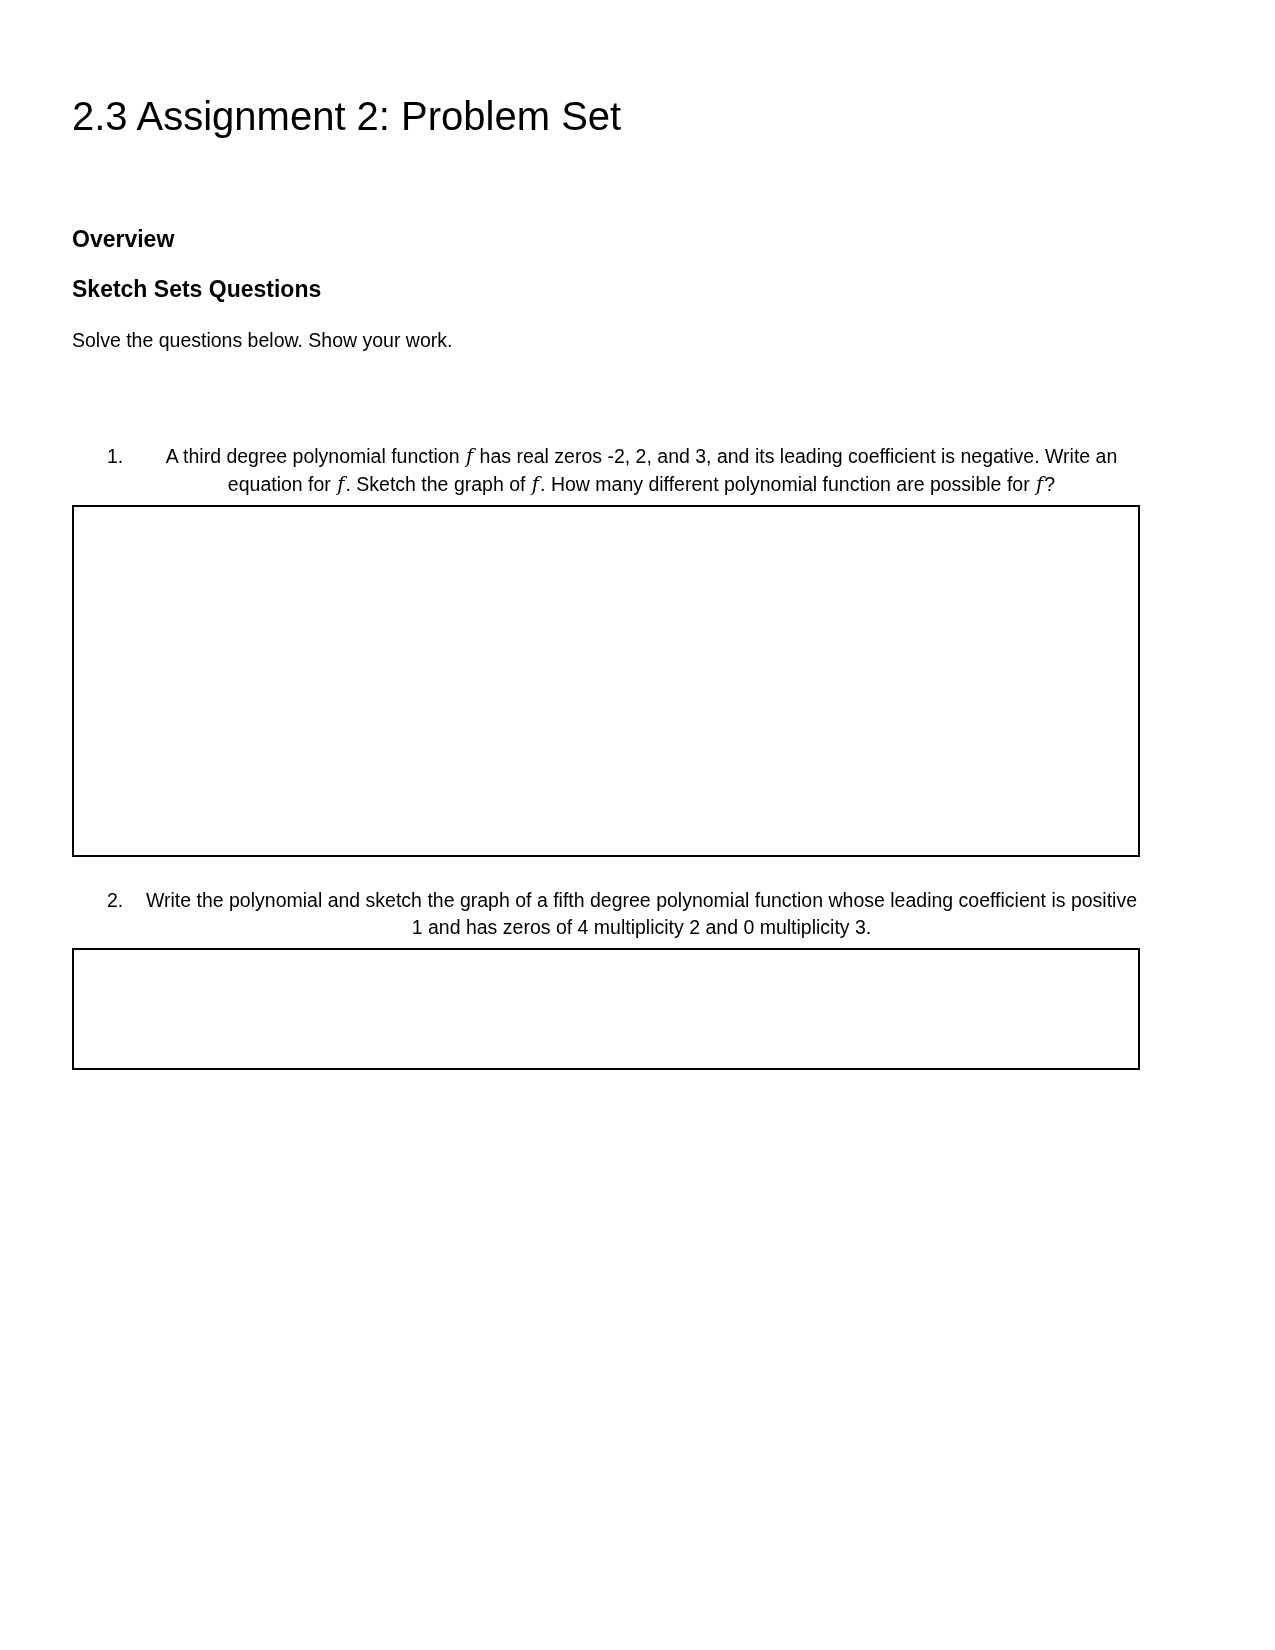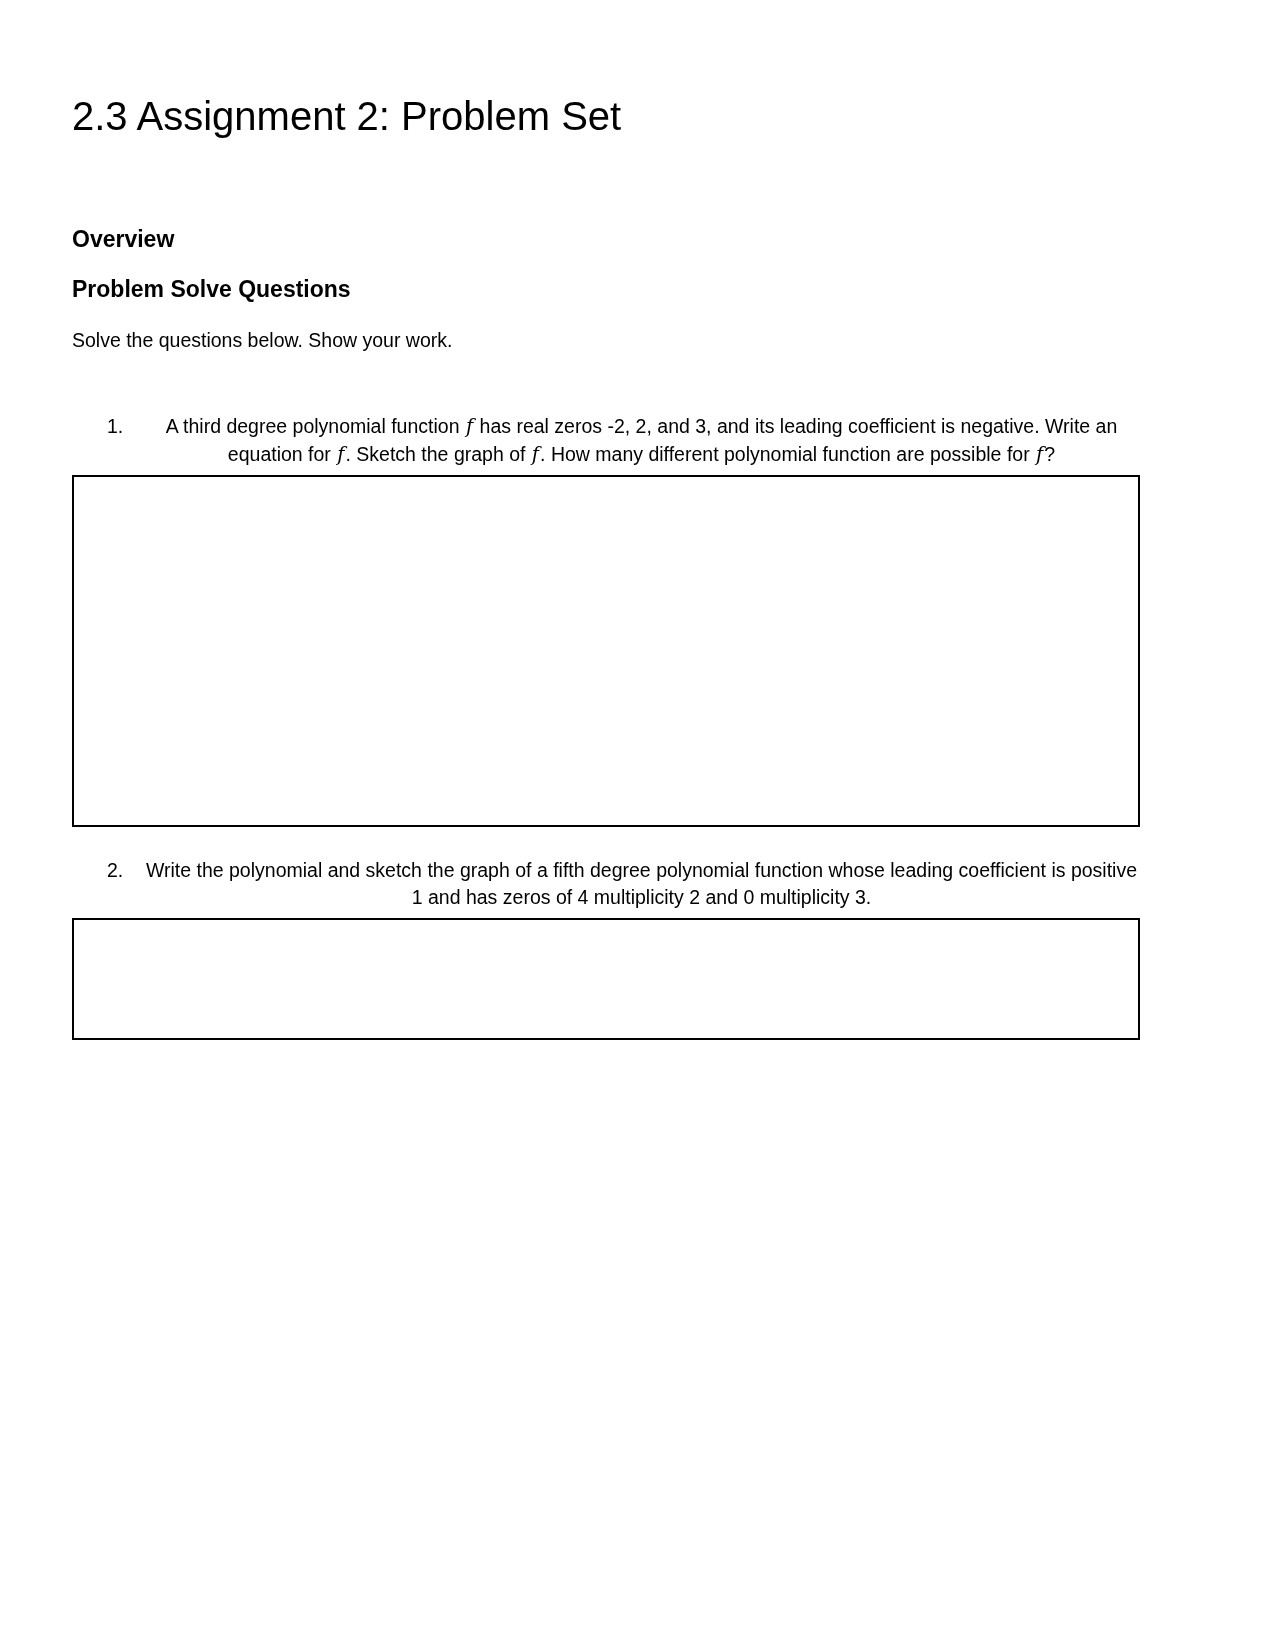--- a/index.html
+++ b/index.html
@@ -31,21 +31,21 @@
   }
   .body-text {
     font-size: 19.5px;
     line-height: 1.55;
     margin: 0;
   }
   .overview-body {
     margin-bottom: 78px;
   }
   .instructions {
-    margin-bottom: 58px;
+    margin-bottom: 88px;
   }
   .question {
     display: flex;
     align-items: flex-start;
     font-size: 19.5px;
     line-height: 1.36;
     margin: 0 0 0 35px;
   }
   .q-num {
     flex: 0 0 36px;
@@ -81,21 +81,21 @@
 </head>
 <body>
 
 <div class="page">
 
   <h1 class="doc-title">2.3 Assignment 2: Problem Set</h1>
 
   <h2 class="section-heading">Overview</h2>
 
 
-  <h2 class="section-heading">Problem Solve Questions</h2>
+  <h2 class="section-heading">Sketch Sets Questions</h2>
 
   <p class="body-text instructions">Solve the questions below. Show your work.</p>
 
   <div class="question question-1">
     <span class="q-num">1.</span>
     <span class="q-text">
       <span>A third degree polynomial function </span><span class="mf">f</span><span> has real zeros -2, 2, and 3, and its leading coefficient is negative. Write an equation for </span><span class="mf">f</span><span>. Sketch the graph of </span><span class="mf">f</span><span>. How many different polynomial function are possible for </span><span class="mf">f</span><span>?</span>
     </span>
   </div>
 

